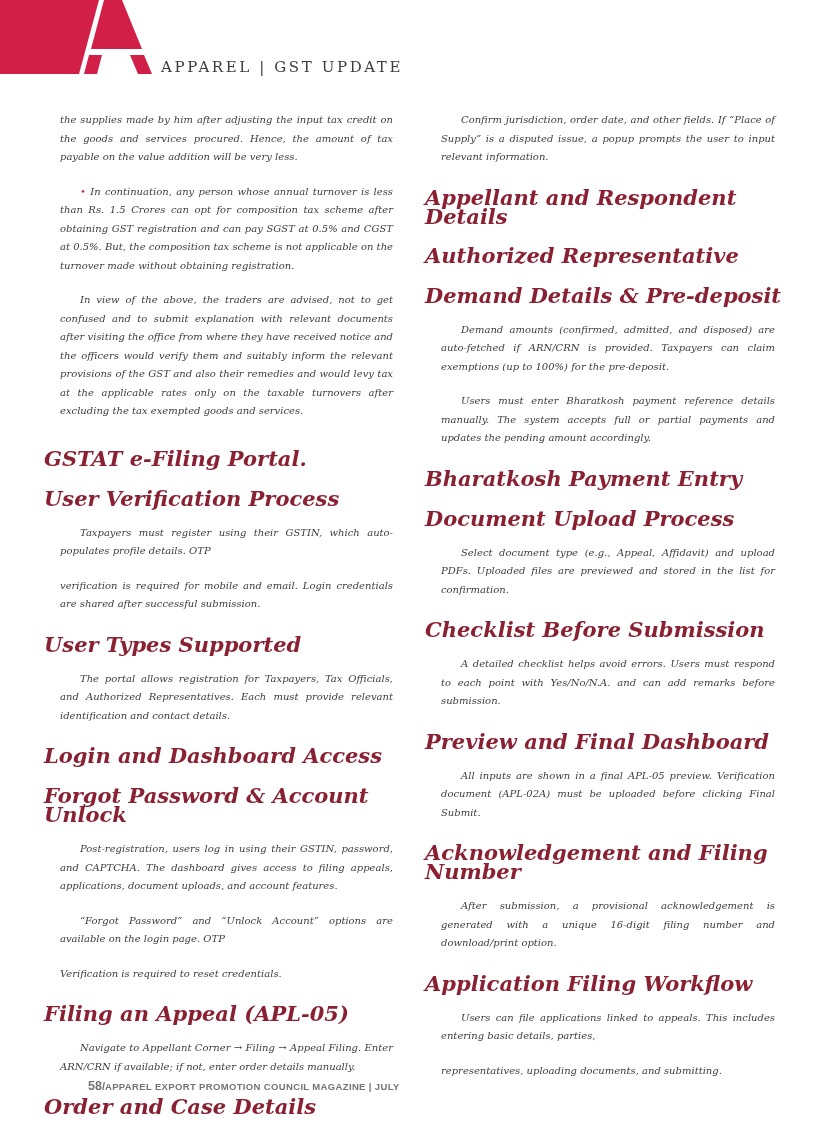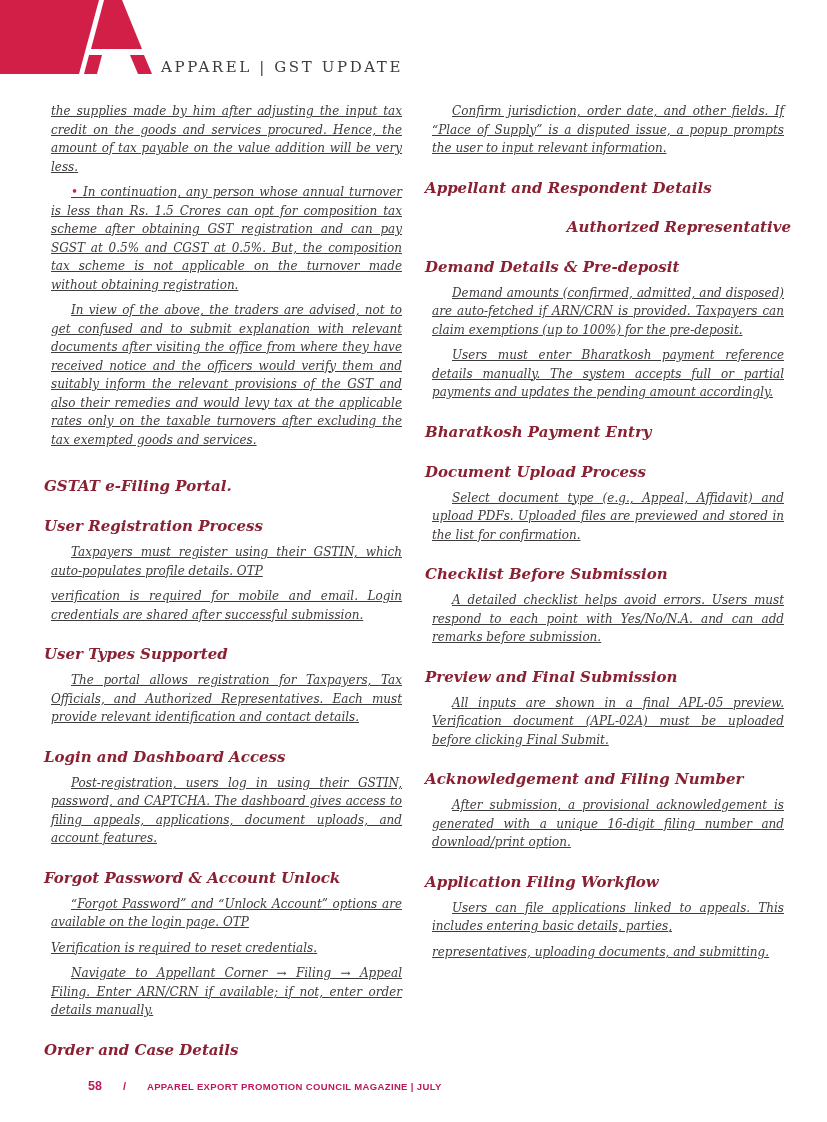--- a/index.html
+++ b/index.html
@@ -17,36 +17,36 @@
   }
   
   .cols{
     position:absolute;left:44px;top:95px;width:747px;
     display:flex;gap:16px;
   }
   .col{width:365px;}
   .col.right{width:366px;}
   .block{font-style:italic;}
   .paragraph,.bullet{
-    font-size:12px;line-height:18.5px;text-align:justify;
-    color:#3f3b3b;margin:7px;text-decoration:underline;
+    font-size:10px;line-height:18.5px;text-align:justify;
+    color:#3f3b3b;margin:16px;
   }
   .indent{text-indent:20px;}
   .heading{
-    font-size:15px;line-height:19px;font-weight:bold;
+    font-size:21px;line-height:19px;font-weight:bold;
     color:#8a2133;margin:21px 0 4px 0;text-align:left;
   }
   .heading.gap-large{margin-top:28px;margin-bottom:12px;}
-  .heading.gap-tight{margin-top:20px;text-align:right;}
+  .heading.gap-tight{margin-top:20px;}
   .bullet .bullet-dot{color:#d21f47;font-style:normal;}
   
   .ftr{
     position:absolute;left:88px;top:1079px;
-    font-family:"Liberation Sans", sans-serif;color:#be185d;
-    display:flex;align-items:baseline;gap:21px;white-space:nowrap;
+    font-family:"Liberation Sans", sans-serif;color:#737373;
+    display:flex;align-items:baseline;gap:0;white-space:nowrap;
   }
   .ftr .pagenum{font-size:12.5px;font-weight:bold;}
   .ftr .slash{font-size:11px;font-weight:bold;}
   .ftr .foottext{font-size:9.5px;font-weight:bold;letter-spacing:0.35px;}
 </style>
 </head>
 <body>
 
 <div class="page">
 
@@ -61,46 +61,47 @@
     </div>
     <div class="masthead">APPAREL | GST UPDATE</div>
   </div>
 
   <div class="cols">
     <section class="col left" id="col-left">
         <div class="block paragraph">the supplies made by him after adjusting the input tax credit on the goods and services procured. Hence, the amount of tax payable on the value addition will be very less.</div>
         <div class="block bullet indent"><span class="bullet-dot">• </span>In continuation, any person whose annual turnover is less than Rs. 1.5 Crores can opt for composition tax scheme after obtaining GST registration and can pay SGST at 0.5% and CGST at 0.5%. But, the composition tax scheme is not applicable on the turnover made without obtaining registration.</div>
         <div class="block paragraph indent">In view of the above, the traders are advised, not to get confused and to submit explanation with relevant documents after visiting the office from where they have received notice and the officers would verify them and suitably inform the relevant provisions of the GST and also their remedies and would levy tax at the applicable rates only on the taxable turnovers after excluding the tax exempted goods and services.</div>
         <div class="block heading gap-large">GSTAT e-Filing Portal.</div>
-        <div class="block heading">User Registration Process</div>
+        <div class="block heading">User Verification Process</div>
         <div class="block paragraph indent">Taxpayers must register using their GSTIN, which auto-populates profile details. OTP</div>
         <div class="block paragraph">verification is required for mobile and email. Login credentials are shared after successful submission.</div>
         <div class="block heading">User Types Supported</div>
         <div class="block paragraph indent">The portal allows registration for Taxpayers, Tax Officials, and Authorized Representatives. Each must provide relevant identification and contact details.</div>
         <div class="block heading">Login and Dashboard Access</div>
+        <div class="block heading">Forgot Password &amp; Account Unlock</div>
         <div class="block paragraph indent">Post-registration, users log in using their GSTIN, password, and CAPTCHA. The dashboard gives access to filing appeals, applications, document uploads, and account features.</div>
-        <div class="block heading">Forgot Password &amp; Account Unlock</div>
         <div class="block paragraph indent">“Forgot Password” and “Unlock Account” options are available on the login page. OTP</div>
         <div class="block paragraph">Verification is required to reset credentials.</div>
+        <div class="block heading">Filing an Appeal (APL-05)</div>
         <div class="block paragraph indent">Navigate to Appellant Corner → Filing → Appeal Filing. Enter ARN/CRN if available; if not, enter order details manually.</div>
         <div class="block heading">Order and Case Details</div>
       </section>
     <section class="col right" id="col-right">
         <div class="block paragraph indent">Confirm jurisdiction, order date, and other fields. If “Place of Supply” is a disputed issue, a popup prompts the user to input relevant information.</div>
         <div class="block heading">Appellant and Respondent Details</div>
         <div class="block heading gap-tight">Authorized Representative</div>
         <div class="block heading">Demand Details &amp; Pre-deposit</div>
         <div class="block paragraph indent">Demand amounts (confirmed, admitted, and disposed) are auto-fetched if ARN/CRN is provided. Taxpayers can claim exemptions (up to 100%) for the pre-deposit.</div>
         <div class="block paragraph indent">Users must enter Bharatkosh payment reference details manually. The system accepts full or partial payments and updates the pending amount accordingly.</div>
         <div class="block heading">Bharatkosh Payment Entry</div>
         <div class="block heading">Document Upload Process</div>
         <div class="block paragraph indent">Select document type (e.g., Appeal, Affidavit) and upload PDFs. Uploaded files are previewed and stored in the list for confirmation.</div>
         <div class="block heading">Checklist Before Submission</div>
         <div class="block paragraph indent">A detailed checklist helps avoid errors. Users must respond to each point with Yes/No/N.A. and can add remarks before submission.</div>
-        <div class="block heading">Preview and Final Submission</div>
+        <div class="block heading">Preview and Final Dashboard</div>
         <div class="block paragraph indent">All inputs are shown in a final APL-05 preview. Verification document (APL-02A) must be uploaded before clicking Final Submit.</div>
         <div class="block heading">Acknowledgement and Filing Number</div>
         <div class="block paragraph indent">After submission, a provisional acknowledgement is generated with a unique 16-digit filing number and download/print option.</div>
         <div class="block heading">Application Filing Workflow</div>
         <div class="block paragraph indent">Users can file applications linked to appeals. This includes entering basic details, parties,</div>
         <div class="block paragraph">representatives, uploading documents, and submitting.</div>
       </section>
   </div>
 
   <div class="ftr">

